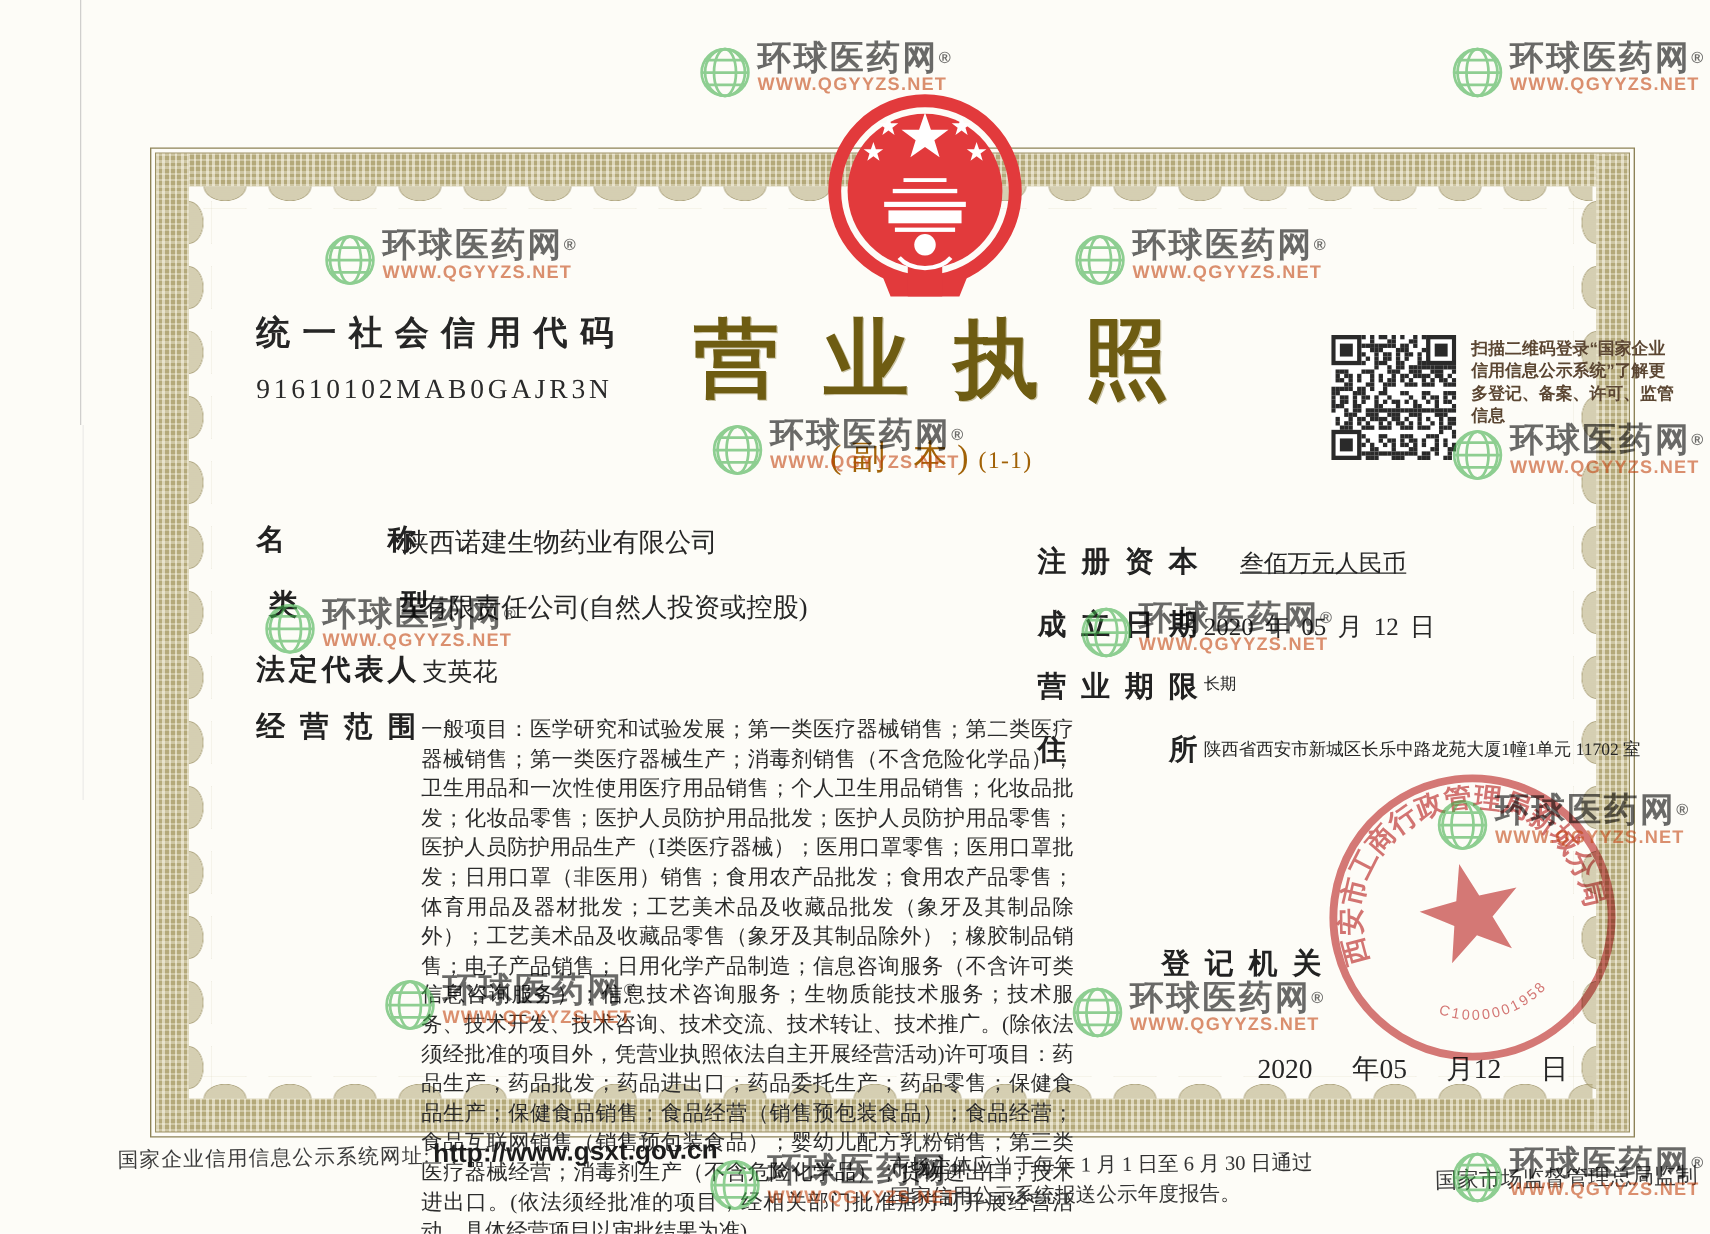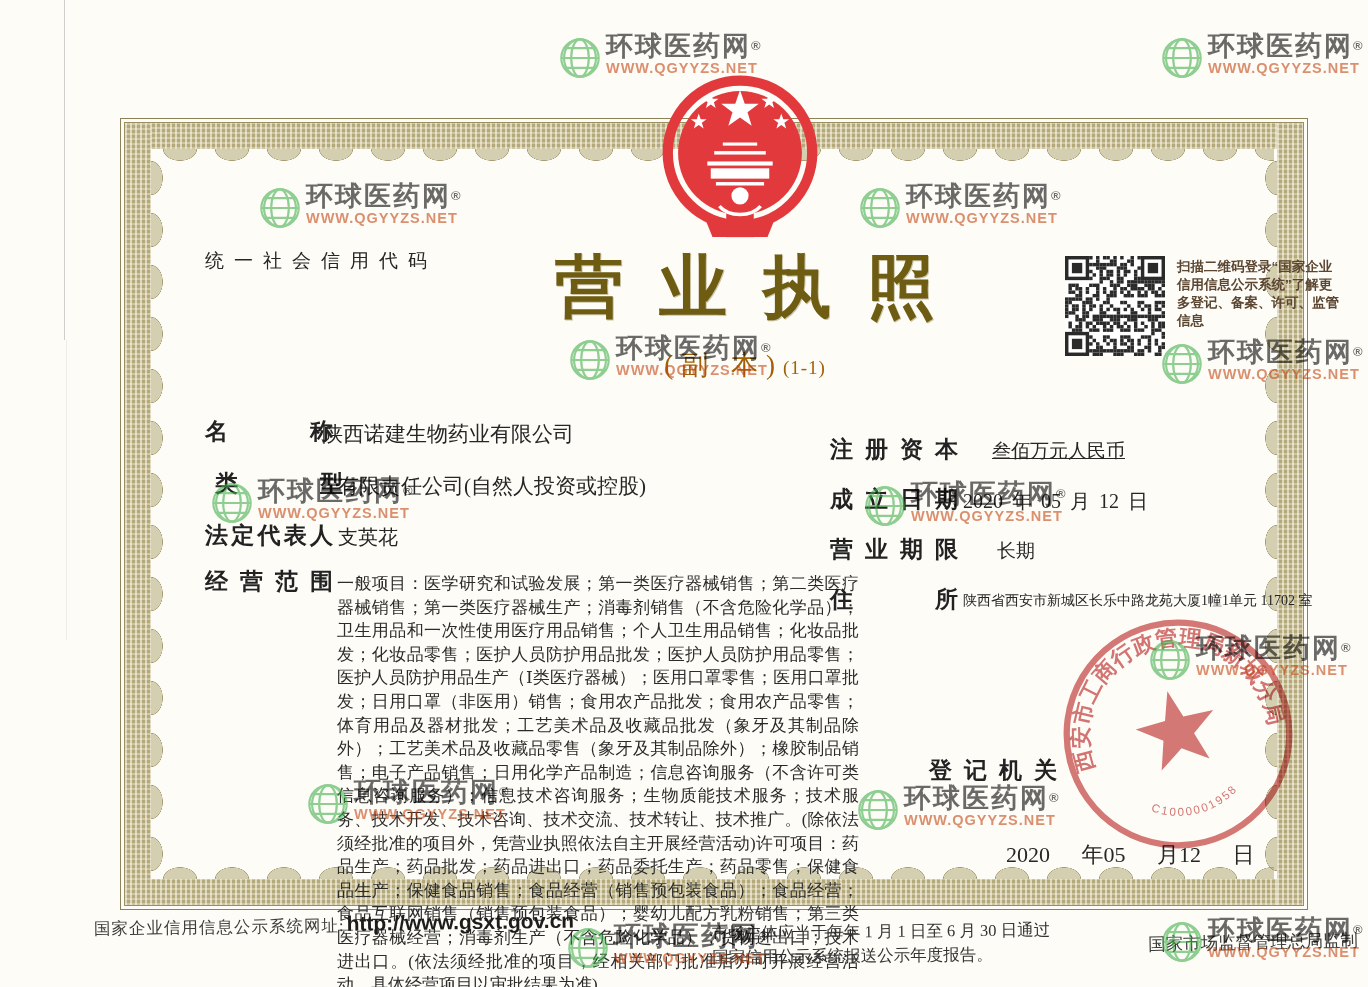--- a/index.html
+++ b/index.html
@@ -44,32 +44,32 @@
     background-size:18px 52px; background-repeat:repeat-y; }
   .scallop.right { top:34px; bottom:34px; right:31px; width:18px;
     background: radial-gradient(ellipse 18px 26px at 100% 50%, rgba(180,169,122,.55) 62%, rgba(154,143,98,.9) 64%, transparent 67%);
     background-size:18px 52px; background-repeat:repeat-y; }
 
   
   .emblem { left:648px; top:72px; width:184px; height:172px; z-index:3; }
 
   
   .credit-block { left:205px; top:248px; z-index:2; }
-  .credit-label { font-family:"Liberation Sans","DejaVu Sans",sans-serif; font-weight:normal;
-    font-size:19px; letter-spacing:10px; color:#262626; }
+  .credit-label { font-family:"Liberation Sans","DejaVu Sans",sans-serif; font-weight:bold;
+    font-size:27px; letter-spacing:10px; color:#262626; }
   .credit-code { margin-top:14px; font-size:22px; letter-spacing:3px; color:#2a2a2a; }
 
   .title-block { left:500px; top:242px; width:490px; text-align:center; z-index:2; }
   .license-title { font-family:"Liberation Sans","DejaVu Sans",sans-serif; font-weight:900;
     font-size:68px; letter-spacing:36px; text-indent:36px; color:#6e5c12;
     text-shadow:1px 1px 0 rgba(110,92,18,.35); white-space:nowrap; }
   .license-subtitle { margin-top:14px; font-size:27px; color:#a16207; letter-spacing:8px; }
   .copy-no { font-size:19px; letter-spacing:1px; }
 
-  .qr-block { left:1065px; top:256px; z-index:2; }
+  .qr-block { left:1065px; top:268px; z-index:2; }
   .qr-code { width:100px; height:100px; }
   .qr-caption { position:absolute; left:112px; top:2px; width:162px;
     font-family:"Liberation Sans","DejaVu Sans",sans-serif;
     font-size:13.5px; line-height:18px; font-weight:600; color:#5b4632; }
 
   
   .flabel { position:absolute; font-family:"Liberation Sans","DejaVu Sans",sans-serif;
     font-weight:bold; font-size:23px; color:#222; width:128px;
     text-align:justify; text-align-last:justify; z-index:2; }
   .fvalue { position:absolute; font-size:20px; color:#262626; z-index:2; }
@@ -144,20 +144,21 @@
     <rect x="40" y="41" width="20" height="1.8" fill="#fff"></rect>
     <rect x="33" y="56" width="34" height="6" fill="#fff"></rect>
     <rect x="36" y="64" width="28" height="2" fill="#fff"></rect>
     <circle cx="50" cy="72" r="5" fill="#fff"></circle>
     <path d="M38,78 A14,10 0 0 0 62,78" fill="none" stroke="#fff" stroke-width="2"></path>
   </svg>
 </div>
 
 <div class="abs credit-block">
   <div class="credit-label">统一社会信用代码</div>
+  <div class="credit-code">91610102MAB0GAJR3N</div>
 </div>
 
 <div class="abs title-block">
   <div class="license-title">营业执照</div>
   <div class="license-subtitle"><span>(副 本)</span><span class="copy-no">(1-1)</span></div>
 </div>
 
 <div class="abs qr-block">
   <svg id="qr" class="qr-code" viewBox="0 0 29 29">
       <rect width="29" height="29" fill="#fff"></rect>
@@ -541,21 +542,21 @@
 <div class="flabel" style="left:205px; top:566px;">经营范围</div>
 <div class="fvalue scope-value">一般项目：医学研究和试验发展；第一类医疗器械销售；第二类医疗器械销售；第一类医疗器械生产；消毒剂销售（不含危险化学品）；卫生用品和一次性使用医疗用品销售；个人卫生用品销售；化妆品批发；化妆品零售；医护人员防护用品批发；医护人员防护用品零售；医护人员防护用品生产（Ⅰ类医疗器械）；医用口罩零售；医用口罩批发；日用口罩（非医用）销售；食用农产品批发；食用农产品零售；体育用品及器材批发；工艺美术品及收藏品批发（象牙及其制品除外）；工艺美术品及收藏品零售（象牙及其制品除外）；橡胶制品销售；电子产品销售；日用化学产品制造；信息咨询服务（不含许可类信息咨询服务）；信息技术咨询服务；生物质能技术服务；技术服务、技术开发、技术咨询、技术交流、技术转让、技术推广。(除依法须经批准的项目外，凭营业执照依法自主开展经营活动)许可项目：药品生产；药品批发；药品进出口；药品委托生产；药品零售；保健食品生产；保健食品销售；食品经营（销售预包装食品）；食品经营；食品互联网销售（销售预包装食品）；婴幼儿配方乳粉销售；第三类医疗器械经营；消毒剂生产（不含危险化学品）；货物进出口；技术进出口。(依法须经批准的项目，经相关部门批准后方可开展经营活动，具体经营项目以审批结果为准)</div>
 
 <div class="flabel" style="left:830px; top:434px;">注册资本</div>
 <div class="fvalue" style="left:992px; top:438px; font-size:19px;text-decoration:underline;">叁佰万元人民币</div>
 
 <div class="flabel" style="left:830px; top:484px;">成立日期</div>
 <div class="fvalue" style="left:963px; top:488px; word-spacing:4px;">2020 年 05 月 12 日</div>
 
 <div class="flabel" style="left:830px; top:534px;">营业期限</div>
-<div class="fvalue" style="left:997px; top:538px; font-size:19px;">长期</div>
+<div class="fvalue" style="left:963px; top:538px; font-size:13px;">长期</div>
 
 <div class="flabel" style="left:830px; top:584px;">住所</div>
 <div class="fvalue addr-value" style="left:963px; top:587px;">陕西省西安市新城区长乐中路龙苑大厦1幢1单元 11702 室</div>
 
 <div class="flabel" style="left:913px; top:755px;margin-left:16px;">登记机关</div>
 
 <div class="abs seal">
   <svg viewBox="0 0 240 240" width="252" height="252">
     <defs>
       <path id="sealTop" d="M 36,140 A 86,86 0 1 1 204,140" fill="none"></path>

